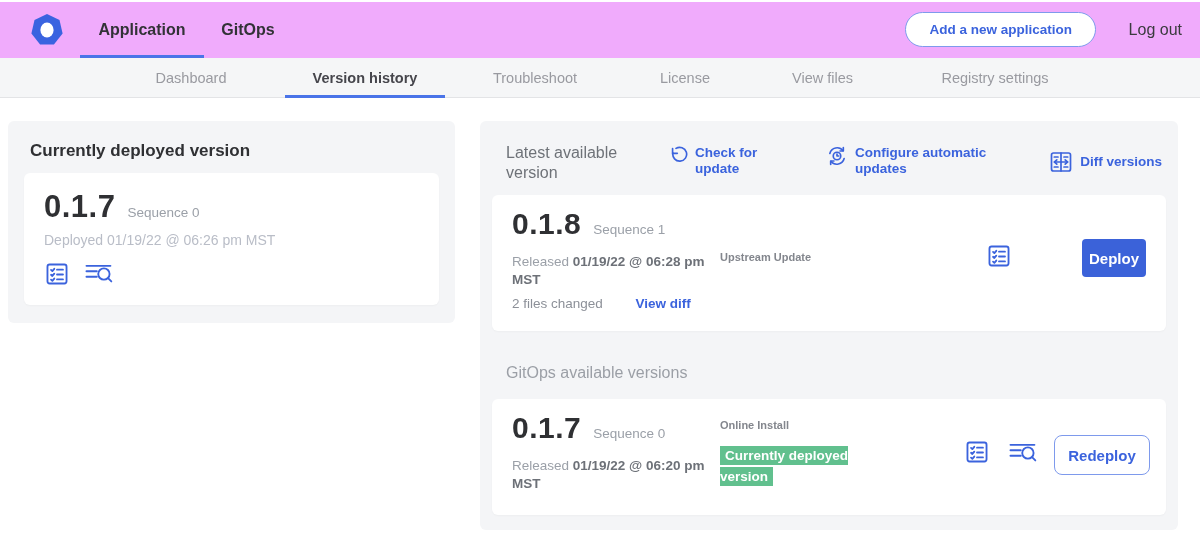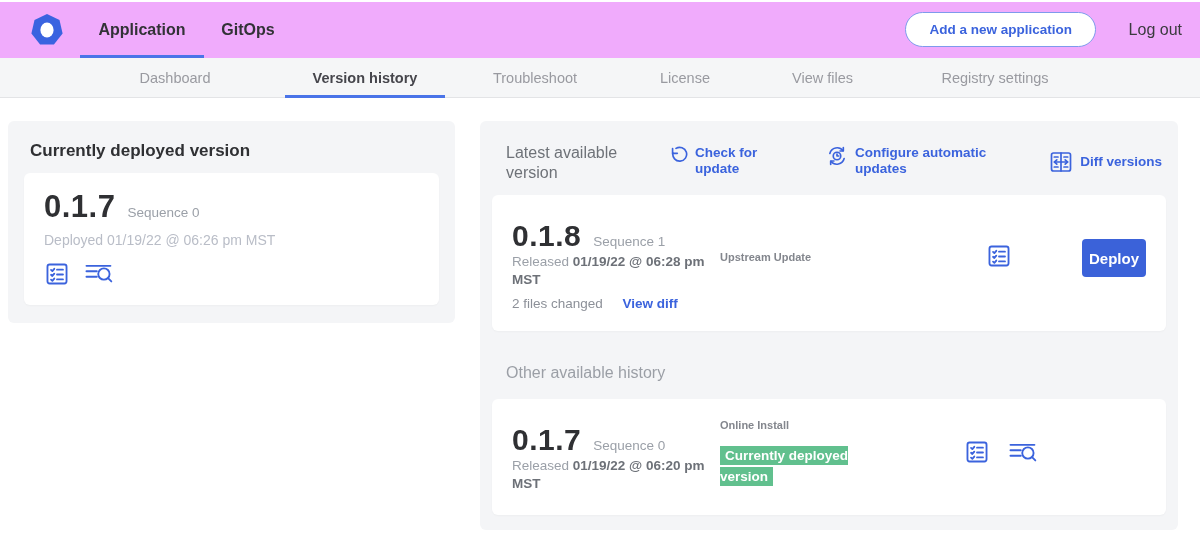--- a/index.html
+++ b/index.html
@@ -63,27 +63,27 @@
     font-size:13.5px;font-weight:600;line-height:1.2;cursor:pointer;}
   .link-check{left:188px;top:24px;}
   .link-check .lbl{max-width:74px;}
   .link-config{left:346px;top:24px;}
   .link-config .lbl{max-width:150px;}
   .link-diff{right:16px;top:29px;align-items:center;}
 
   
   .card-release{left:12px;top:74px;width:674px;height:136px;}
   .card-other{left:12px;top:278px;width:674px;height:116px;}
-  .rel-ver{position:absolute;left:20px;top:24px;display:flex;align-items:baseline;text-align:right;}
+  .rel-ver{position:absolute;left:20px;top:12px;display:flex;align-items:baseline;text-align:right;}
   .rel-ver .ver-num{font-size:30px;}
   .released-line{position:absolute;left:20px;top:58px;width:202px;font-size:13.5px;
     line-height:1.35;color:var(--gray-soft);}
   .released-line b{color:var(--gray-mid);font-weight:600;}
   .files-row{position:absolute;left:20px;top:101px;font-size:13.5px;color:#8c9098;}
-  .view-diff{color:var(--accent);font-weight:600;margin-left:16px;cursor:pointer;}
+  .view-diff{color:var(--accent);font-weight:600;margin-left:29px;cursor:pointer;}
   .source-label{position:absolute;left:228px;font-size:11px;font-weight:600;color:#83868d;}
   .badge-wrap{position:absolute;left:228px;top:46px;width:154px;line-height:19.5px;}
   .badge{display:inline;background:var(--badge-green);color:#fff;font-size:13.5px;
     font-weight:600;padding:2px 5px;}
   .btn-solid{position:absolute;background:#3b62d9;color:#fff;border:none;border-radius:4px;
     font-size:15px;font-weight:bold;cursor:pointer;font-family:inherit;}
   .btn-outline{position:absolute;background:#fff;color:var(--accent);
     border:1px solid var(--accent-border);border-radius:8px;font-size:15px;font-weight:bold;
     cursor:pointer;font-family:inherit;}
   .abs-icon{position:absolute;cursor:pointer;display:inline-flex;}
@@ -104,21 +104,21 @@
         <ellipse cx="19" cy="19" rx="6.6" ry="7.4" fill="#ffffff"></ellipse>
       </svg>
     </span>
     <div class="nav-tab tab-application active">Application</div>
     <div class="nav-tab tab-gitops">GitOps</div>
     <button class="pill-btn">Add a new application</button>
     <div class="logout">Log out</div>
   </div>
 
   <div class="subnav">
-    <div class="sub-tab" style="left:120px;width:110px;text-align:center;">Dashboard</div>
+    <div class="sub-tab" style="left:136px;width:110px;text-align:center;">Dashboard</div>
     <div class="sub-tab active" style="left:285px;width:160px;">Version history</div>
     <div class="sub-tab" style="left:470px;width:130px;">Troubleshoot</div>
     <div class="sub-tab" style="left:640px;width:90px;">License</div>
     <div class="sub-tab" style="left:775px;width:95px;">View files</div>
     <div class="sub-tab" style="left:925px;width:140px;">Registry settings</div>
   </div>
 
   <div class="panel panel-left">
     <div class="panel-title">Currently deployed version</div>
 
@@ -220,21 +220,21 @@
             <line x1="12" y1="8" x2="17.5" y2="8"></line>
           <path d="M6.5 12.7 l1.2 1.1 l1.8 -2.1"></path>
             <line x1="12" y1="12.5" x2="17.5" y2="12.5"></line>
           <path d="M6.5 17.2 l1.2 1.1 l1.8 -2.1"></path>
             <line x1="12" y1="17" x2="17.5" y2="17"></line>
         </svg>
       </span>
       <button class="btn-solid" style="right:20px;top:44px;width:64px;height:38px;">Deploy</button>
     </div>
 
-    <div class="other-title">Other available history</div>
+    <div class="other-title">GitOps available versions</div>
 
     <div class="card card-other">
       <div class="rel-ver">
         <span class="ver-num">0.1.7</span>
         <span class="ver-seq">Sequence 0</span>
       </div>
       <div class="released-line">
         <span>Released</span>
         <b>01/19/22 @ 06:20 pm MST</b>
       </div>
@@ -256,16 +256,17 @@
       </span>
       <span class="abs-icon" style="right:128px;top:42px;">
         <svg width="30" height="24" viewBox="0 0 26 22" fill="none" stroke="#3b63dd" stroke-width="1.7" stroke-linecap="round">
           <line x1="1.5" y1="3.5" x2="23.5" y2="3.5"></line>
           <line x1="1.5" y1="8.5" x2="11" y2="8.5"></line>
           <line x1="1.5" y1="13.5" x2="11" y2="13.5"></line>
           <circle cx="17.5" cy="11" r="5.2"></circle>
           <line x1="21.3" y1="14.8" x2="24.3" y2="17.8"></line>
         </svg>
       </span>
+      <button class="btn-outline" style="right:16px;top:36px;width:96px;height:40px;">Redeploy</button>
     </div>
   </div>
 
 </div>
 
 </body></html>

